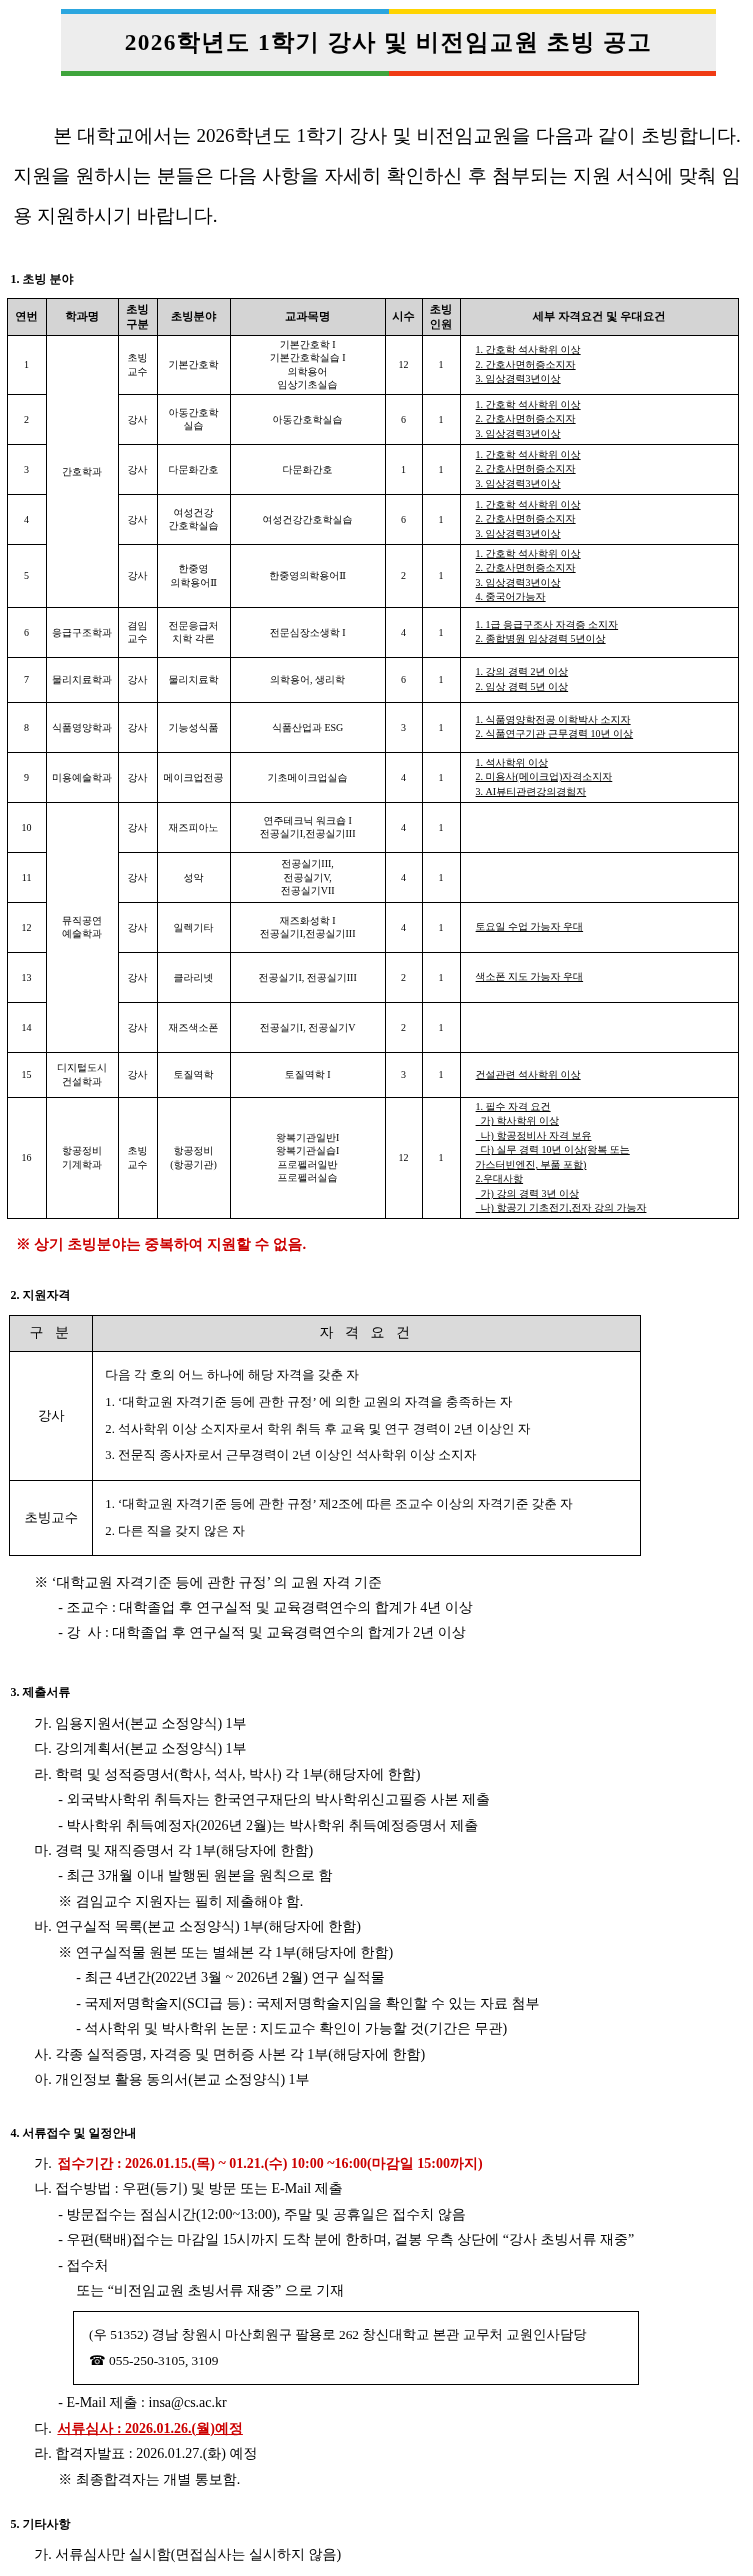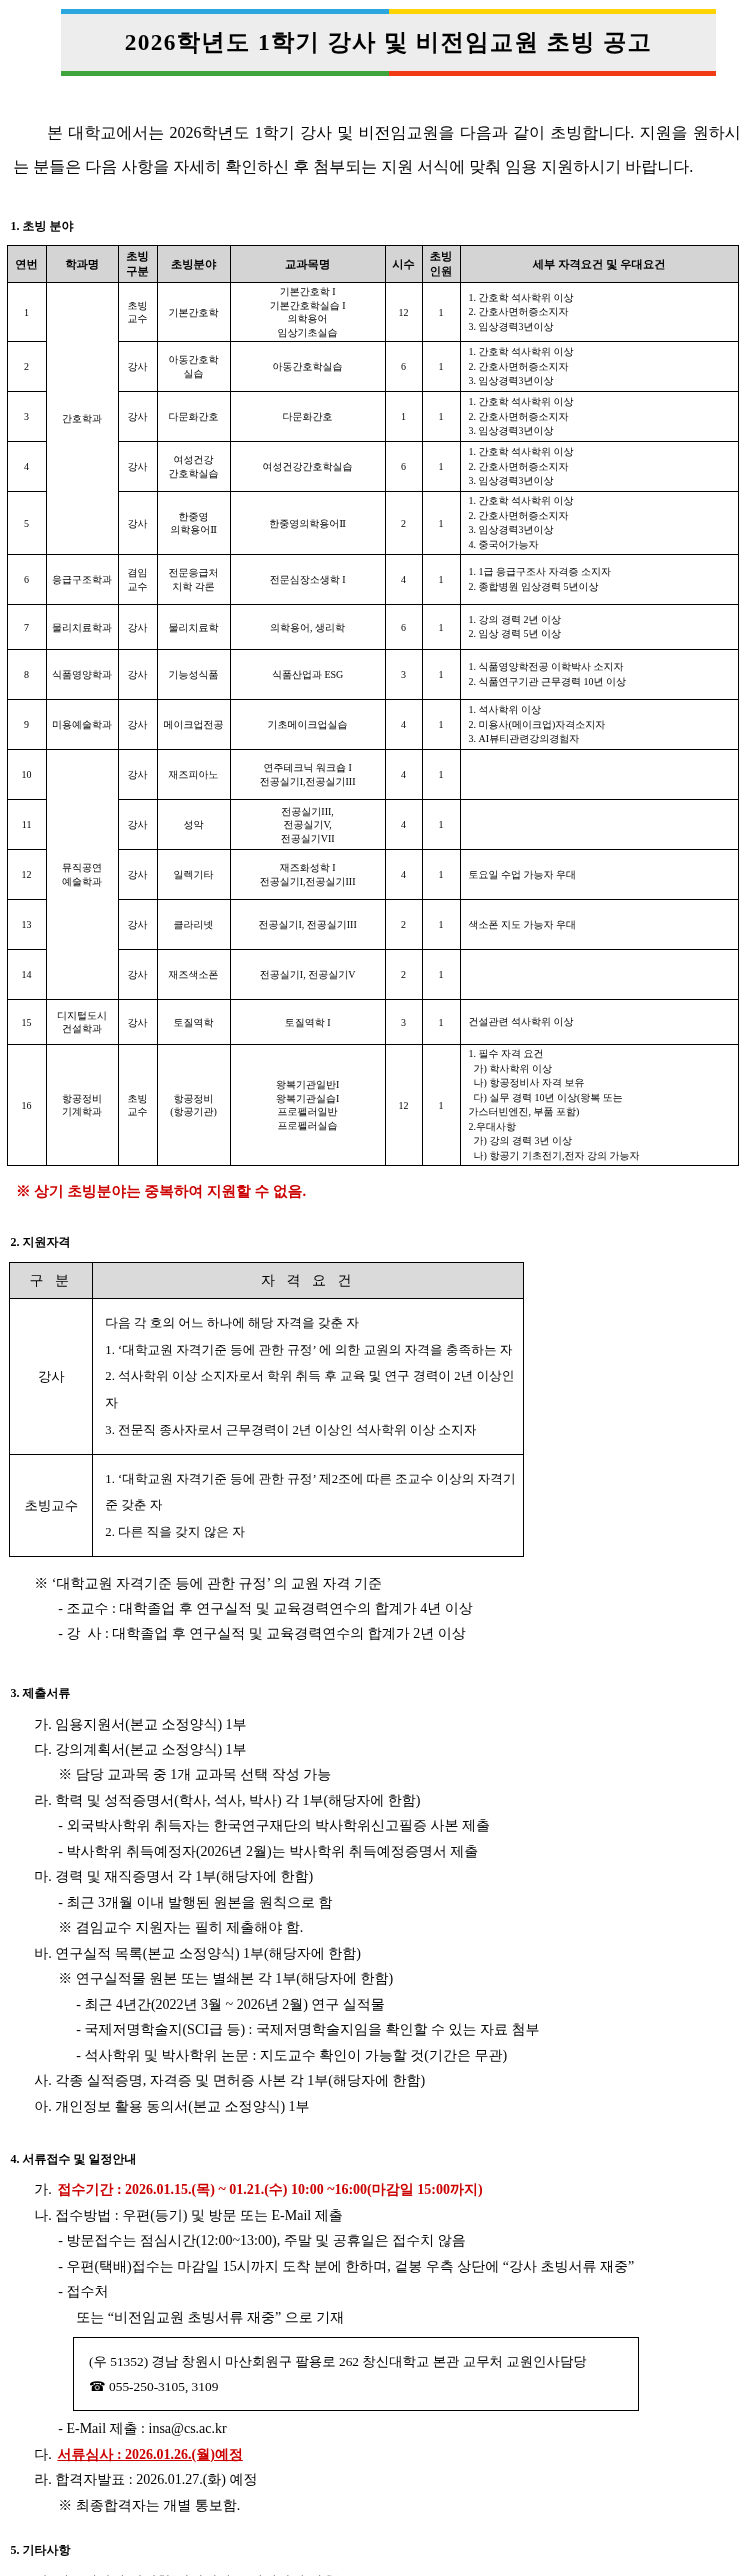--- a/index.html
+++ b/index.html
@@ -24,21 +24,21 @@
   .bar-red{background:#f03b14;}
   .title-box{
     background:#ededed;height:57px;
     display:flex;align-items:center;justify-content:center;
   }
   .title-box h1{margin:0;font-size:23.4px;font-weight:bold;letter-spacing:1.3px;}
 
   
   .intro{
     margin:40px 4px 0 4px;
-    font-size:16px;line-height:2.1;
+    font-size:19px;line-height:2.1;
     text-align:justify;text-indent:2.1em;
   }
 
   
   .sec-h{font-size:12px;font-weight:bold;margin:0 0 0 1.3px;}
   #h1{margin-top:35px;}
   #h2{margin-top:33px;}
   #h3{margin-top:39px;}
   #h4{margin-top:32px;}
   #h5{margin-top:24px;}
@@ -52,28 +52,28 @@
   .t1 th,.t1 td{border:0.7px solid #000;padding:2px 3.3px;vertical-align:middle;box-sizing:border-box;}
   .t1 thead th{
     background:#d4d4d4;font-size:11.3px;font-weight:bold;
     height:37px;border-bottom:1.3px solid #000;text-align:center;
   }
   .t1 tbody tr{height:50px;}
   .t1 tbody tr.h82{height:55px;}
   .t1 tbody tr.h67{height:45px;}
   .t1 tbody tr.h176{height:117px;}
   .t1 .c{text-align:center;line-height:1.35;}
-  .t1 .req{text-align:left;padding-left:8px;line-height:1.45;}
+  .t1 .req{text-align:left;padding-left:15px;line-height:1.45;text-decoration:underline;}
   .cw-num{width:39px;} .cw-dept{width:72px;} .cw-type{width:39px;}
   .cw-field{width:73px;} .cw-course{width:155px;} .cw-hours{width:37px;}
   .cw-people{width:38px;} .cw-req{width:278px;}
   .note1{margin:16px 0 0 6.7px;font-size:14.7px;}
 
   
-  .t2{width:515px;margin:10.7px 0 0 0;font-size:12.7px;border:1.3px solid #000;}
+  .t2{width:632px;margin:10.7px 0 0 0;font-size:12.7px;border:1.3px solid #000;}
   .t2 th,.t2 td{border:0.7px solid #000;box-sizing:border-box;}
   .t2 thead th{
     background:#dadada;height:36px;font-weight:normal;
     text-align:center;font-size:14px;letter-spacing:4px;
   }
   .t2 td.type{width:83px;text-align:center;font-size:13.4px;}
   .t2 td.qreq{padding:10.7px 6.7px 10.7px 12px;line-height:2.1;text-align:left;}
   .t2 tr.qr1{height:107px;}
   .t2 tr.qr2{height:60px;}
 
@@ -362,21 +362,20 @@
   <div class="lines q-notes">
     <div class="line ind1">※ ‘대학교원 자격기준 등에 관한 규정’ 의 교원 자격 기준</div>
     <div class="line ind2">- 조교수 : 대학졸업 후 연구실적 및 교육경력연수의 합계가 4년 이상</div>
     <div class="line ind2">- 강&nbsp;&nbsp;사 : 대학졸업 후 연구실적 및 교육경력연수의 합계가 2년 이상</div>
   </div>
 
   <h2 class="sec-h" id="h3">3. 제출서류</h2>
   <div class="lines">
     <div class="line ind1">가. 임용지원서(본교 소정양식) 1부</div>
     <div class="line ind1">다. 강의계획서(본교 소정양식) 1부</div>
-    <div class="line ind2">※ 담당 교과목 중 1개 교과목 선택 작성 가능</div>
     <div class="line ind1">라. 학력 및 성적증명서(학사, 석사, 박사) 각 1부(해당자에 한함)</div>
     <div class="line ind2">- 외국박사학위 취득자는 한국연구재단의 박사학위신고필증 사본 제출</div>
     <div class="line ind2">- 박사학위 취득예정자(2026년 2월)는 박사학위 취득예정증명서 제출</div>
     <div class="line ind1">마. 경력 및 재직증명서 각 1부(해당자에 한함)</div>
     <div class="line ind2">- 최근 3개월 이내 발행된 원본을 원칙으로 함</div>
     <div class="line ind2">※ 겸임교수 지원자는 필히 제출해야 함.</div>
     <div class="line ind1">바. 연구실적 목록(본교 소정양식) 1부(해당자에 한함)</div>
     <div class="line ind2">※ 연구실적물 원본 또는 별쇄본 각 1부(해당자에 한함)</div>
     <div class="line ind3">- 최근 4년간(2022년 3월 ~ 2026년 2월) 연구 실적물</div>
     <div class="line ind3">- 국제저명학술지(SCI급 등) : 국제저명학술지임을 확인할 수 있는 자료 첨부</div>

